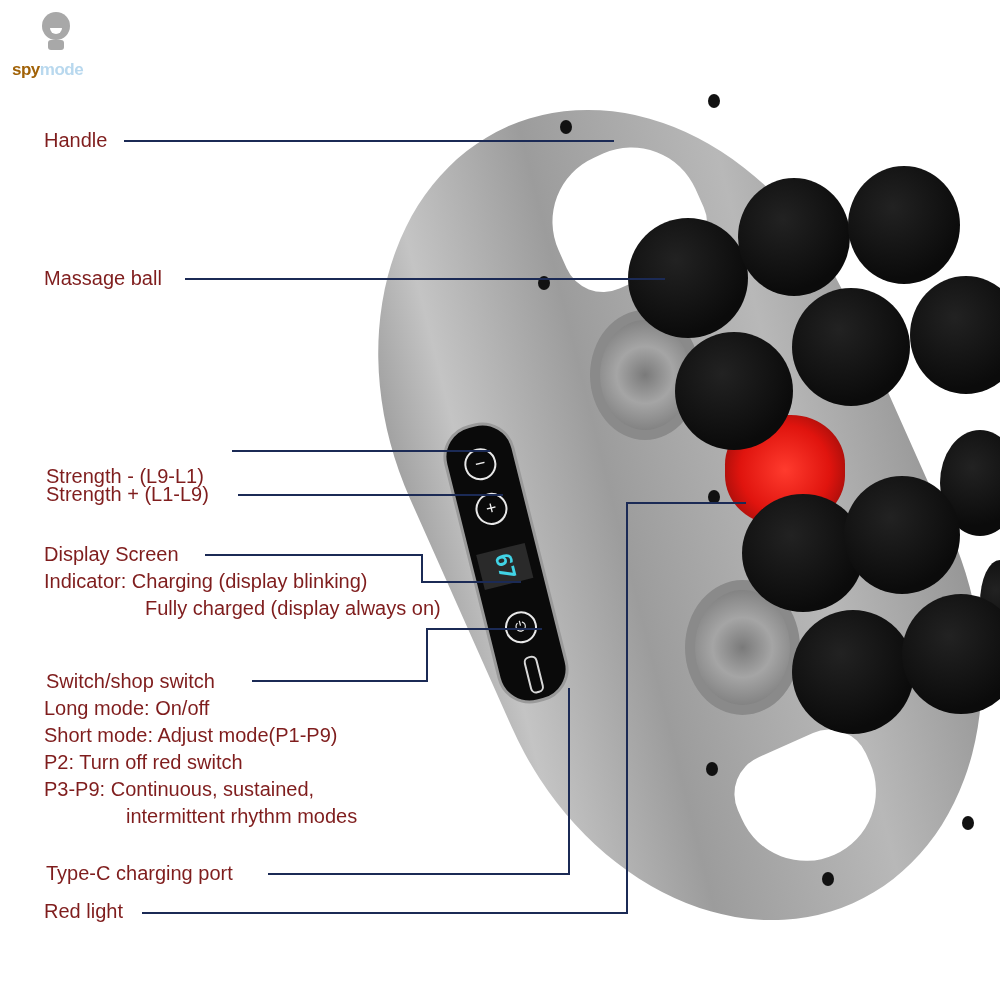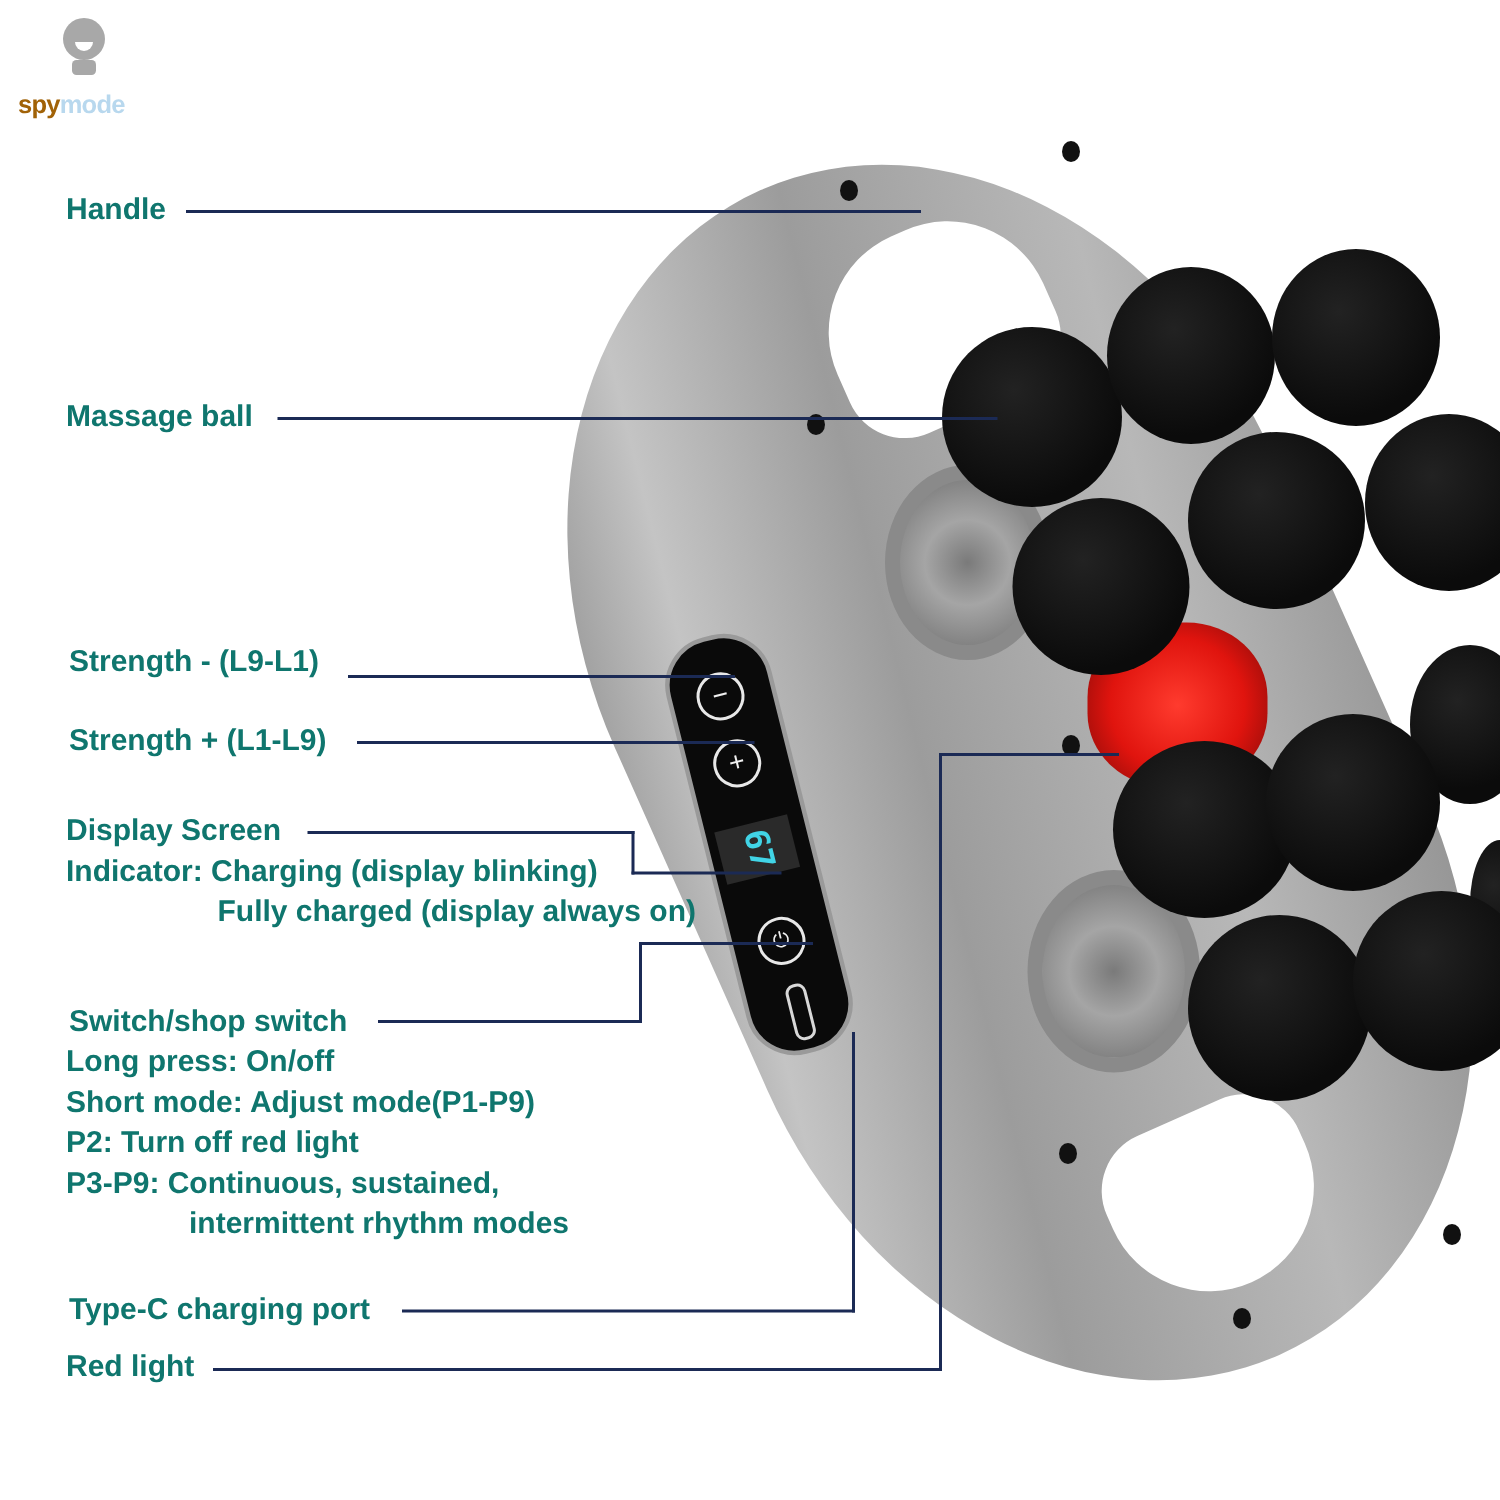--- a/index.html
+++ b/index.html
@@ -5,21 +5,21 @@
   html,body{margin:0;padding:0;background:#ffffff;}
   body{width:1000px;height:1000px;position:relative;overflow:hidden;font-family:"Liberation Sans",sans-serif;color:#1b2a55;}
   .logo{position:absolute;left:10px;top:8px;width:90px;height:75px;}
   .logo .head{position:absolute;left:32px;top:4px;width:28px;height:28px;border-radius:50%;background:#a8a8a8;}
   .logo .grin{position:absolute;left:40px;top:20px;width:12px;height:6px;border-radius:0 0 6px 6px;background:#fff;}
   .logo .body{position:absolute;left:38px;top:32px;width:16px;height:10px;border-radius:3px;background:#a8a8a8;}
   .logo .text{position:absolute;left:2px;top:52px;font-size:17px;font-weight:bold;letter-spacing:-0.5px;}
   .logo .spy{color:#a16207;}
   .logo .shop{color:#b8d8ee;}
 
-  .label{position:absolute;font-size:20px;line-height:27px;color:#0f766e;white-space:nowrap;font-weight:bold;}
+  .label{position:absolute;font-size:20px;line-height:27px;color:#7f1d1d;white-space:nowrap;}
   .line{position:absolute;background:#1b2a55;}
 
   
   .device{position:absolute;left:440px;top:70px;width:520px;height:870px;}
   .shell{position:absolute;left:0;top:20px;width:480px;height:850px;border-radius:240px/300px;
          background:linear-gradient(100deg,#8a8a8a 0%,#c4c4c4 18%,#9c9c9c 40%,#b8b8b8 70%,#8c8c8c 100%);
          transform:rotate(-24deg);transform-origin:50% 50%;}
   .hole-top{position:absolute;left:110px;top:80px;width:150px;height:130px;border-radius:70px 70px 40px 40px;background:#fff;transform:rotate(-24deg);}
   .hole-bot{position:absolute;left:300px;top:670px;width:140px;height:120px;border-radius:40px 40px 70px 70px;background:#fff;transform:rotate(-24deg);}
   .panel{position:absolute;left:30px;top:350px;width:66px;height:280px;border-radius:33px;background:#0a0a0a;transform:rotate(-14deg);border:3px solid #9a9a9a;}
@@ -81,40 +81,40 @@
   <div class="ball" style="left:352px;top:540px;width:122px;height:124px;"></div>
   <div class="ball" style="left:462px;top:524px;width:118px;height:120px;"></div>
 </div>
 
 <div class="label" style="left:44px;top:127px;">Handle</div>
 <div class="line" style="left:124px;top:140px;width:490px;height:2px;"></div>
 
 <div class="label" style="left:44px;top:265px;">Massage ball</div>
 <div class="line" style="left:185px;top:278px;width:480px;height:2px;"></div>
 
-<div class="label" style="left:46px;top:428px;">Strength - (L9-L1)</div>
+<div class="label" style="left:46px;top:463px;">Strength - (L9-L1)</div>
 <div class="line" style="left:232px;top:450px;width:258px;height:2px;"></div>
 
 <div class="label" style="left:46px;top:481px;">Strength + (L1-L9)</div>
 <div class="line" style="left:238px;top:494px;width:265px;height:2px;"></div>
 
 <div class="label" style="left:44px;top:541px;">Display Screen</div>
 <div class="label" style="left:44px;top:568px;text-align:right;">Indicator: Charging (display blinking)</div>
 <div class="label" style="left:145px;top:595px;">Fully charged (display always on)</div>
 <div class="line" style="left:205px;top:554px;width:218px;height:2px;"></div>
 <div class="line" style="left:421px;top:554px;width:2px;height:29px;"></div>
 <div class="line" style="left:421px;top:581px;width:100px;height:2px;"></div>
 
 <div class="label" style="left:46px;top:668px;">Switch/shop switch</div>
 <div class="line" style="left:252px;top:680px;width:176px;height:2px;"></div>
 <div class="line" style="left:426px;top:628px;width:2px;height:54px;"></div>
 <div class="line" style="left:426px;top:628px;width:116px;height:2px;"></div>
-<div class="label" style="left:44px;top:695px;">Long press: On/off</div>
+<div class="label" style="left:44px;top:695px;">Long mode: On/off</div>
 <div class="label" style="left:44px;top:722px;">Short mode: Adjust mode(P1-P9)</div>
-<div class="label" style="left:44px;top:749px;">P2: Turn off red light</div>
+<div class="label" style="left:44px;top:749px;">P2: Turn off red switch</div>
 <div class="label" style="left:44px;top:776px;">P3-P9: Continuous, sustained,</div>
 <div class="label" style="left:126px;top:803px;">intermittent rhythm modes</div>
 
 <div class="label" style="left:46px;top:860px;">Type-C charging port</div>
 <div class="line" style="left:268px;top:873px;width:302px;height:2px;"></div>
 <div class="line" style="left:568px;top:688px;width:2px;height:187px;"></div>
 
 <div class="label" style="left:44px;top:898px;">Red light</div>
 <div class="line" style="left:142px;top:912px;width:486px;height:2px;"></div>
 <div class="line" style="left:626px;top:502px;width:2px;height:412px;"></div>

